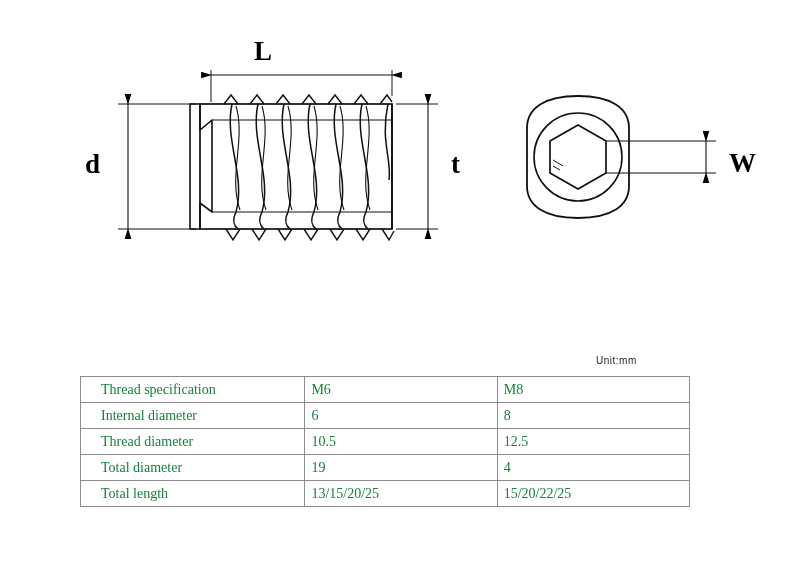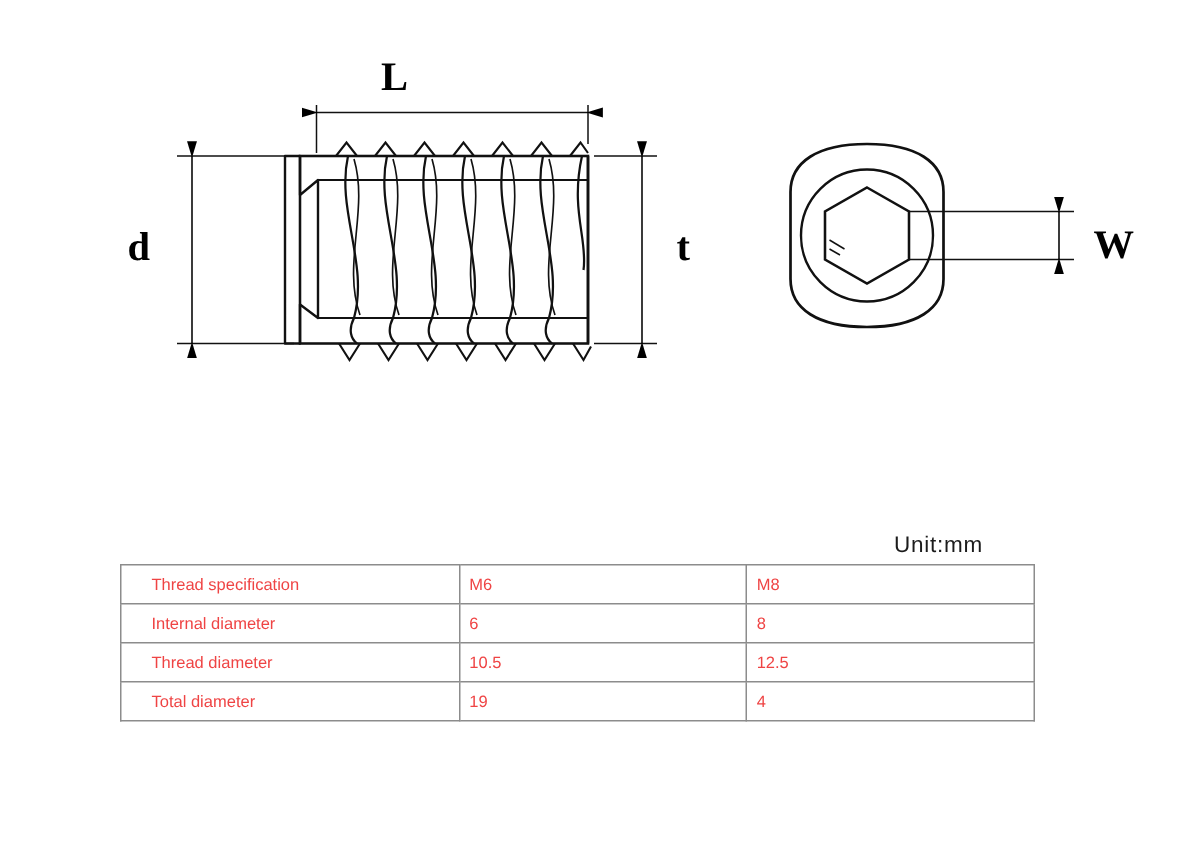--- a/index.html
+++ b/index.html
@@ -36,23 +36,23 @@
     line-height: 1;
     user-select: none;
   }
   
   #spec-table {
     position: absolute;
     left: 80px;
     top: 376px;
     width: 610px;
     border-collapse: collapse;
-    font-family: Liberation Sans, sans-serif;
-    font-size: 11px;
-    color: #ef4444;
+    font-family: Liberation Serif, serif;
+    font-size: 14px;
+    color: #15803d;
     background: transparent;
   }
   #spec-table td {
     border: 1px solid #8c8c8c;
     height: 25px;
     padding: 0 6px;
     vertical-align: middle;
     white-space: nowrap;
   }
   #spec-table td.label-col {
@@ -60,21 +60,21 @@
     text-align: left;
     padding-left: 20px;
   }
   #spec-table td.val-col {
     width: 199px;
   }
   #unit-note {
     position: absolute;
     left: 596px;
     top: 355px;
-    font-size: 15px;
+    font-size: 10px;
     color: #1c1c1c;
     letter-spacing: 0.5px;
   }
   .blurry {
     filter: blur(0.18px);
   }
 </style>
 </head>
 <body>
 
@@ -208,16 +208,21 @@
       <tr>
         <td class="label-col">Thread diameter</td>
         <td class="val-col">10.5</td>
         <td class="val-col">12.5</td>
       </tr>
       <tr>
         <td class="label-col">Total diameter</td>
         <td class="val-col">19</td>
         <td class="val-col">4</td>
       </tr>
+      <tr>
+        <td class="label-col">Total length</td>
+        <td class="val-col">13/15/20/25</td>
+        <td class="val-col">15/20/22/25</td>
+      </tr>
     </tbody>
   </table>
 
 </div>
 
 </body></html>

